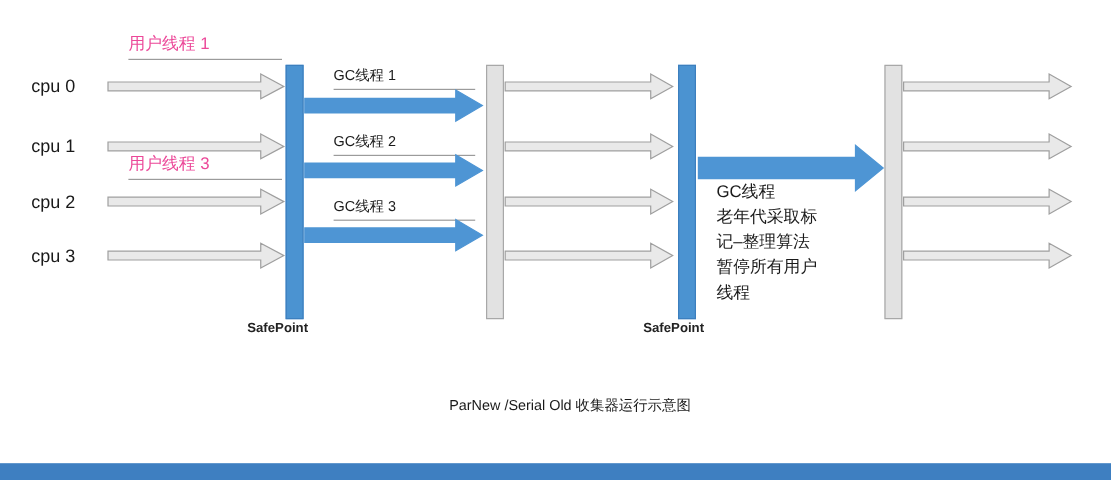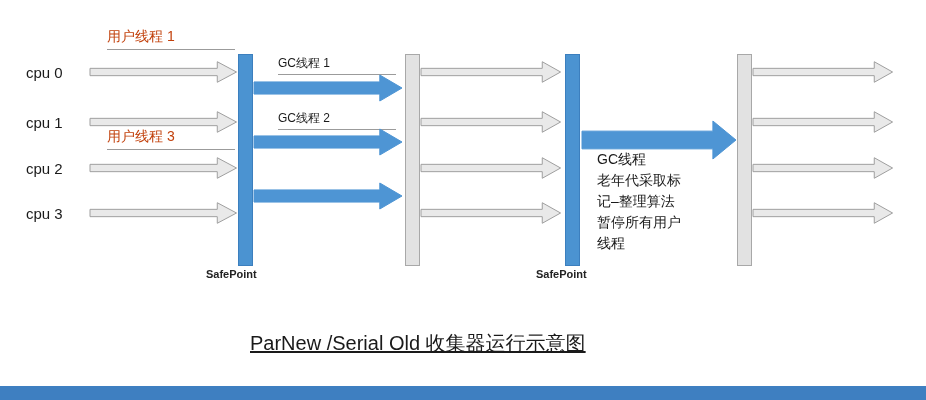--- a/index.html
+++ b/index.html
@@ -12,21 +12,21 @@
     position: relative;
     width: 926px;
     height: 400px;
     background: #ffffff;
     overflow: hidden;
   }
   .abs { position: absolute; }
 
   .cpu-label  { font-size: 15px; color: #1a1a1a; }
   .thread-label {
-    font-size: 14px; color: #c2410c;
+    font-size: 14px; color: #ec4899;
     border-bottom: 1px solid #9b9b9b;
     padding-bottom: 3px; width: 128px;
   }
   .gc-label {
     font-size: 12px; color: #1a1a1a;
     border-bottom: 1px solid #9b9b9b;
     padding-bottom: 2px; width: 118px;
   }
 
   .arrow { display: block; overflow: visible; }
@@ -48,21 +48,21 @@
   .bar-gray {
     background: var(--bar-gray, #e2e2e2);
     border: 1px solid #a8a8a8;
   }
 
   .safepoint-label { font-size: 11px; font-weight: bold; color: #222; }
   .note {
     font-size: 14px; line-height: 21px;
     color: #1a1a1a; white-space: pre-line;
   }
-  .caption { font-size: 20px; color: #1a1a1a; text-align: left; text-decoration: underline; }
+  .caption { font-size: 12px; color: #1a1a1a; text-align: center; }
   .bottom-bar { background: var(--bottom-bar, #3e7fc1); }
 </style>
 </head>
 <body>
 
 <div class="canvas">
 
   <div class="abs cpu-label" style="left:26px; top:64px">cpu 0</div>
   <div class="abs cpu-label" style="left:26px; top:114px">cpu 1</div>
   <div class="abs cpu-label" style="left:26px; top:160px">cpu 2</div>
@@ -82,20 +82,21 @@
     </svg>
   <svg class="abs arrow gray" style="left:90px;top:202px;width:148px;height:22px" viewBox="0 0 100 30" preserveAspectRatio="none">
       <polygon points="0,10 86,10 86,1 99,15 86,29 86,20 0,20" vector-effect="non-scaling-stroke"></polygon>
     </svg>
 
   <div class="abs bar-blue" style="left:238px; top:54px; width:15px; height:212px"></div>
   <div class="abs safepoint-label" style="left:206px; top:268px">SafePoint</div>
 
   <div class="abs gc-label" style="left:278px; top:55px">GC线程 1</div>
   <div class="abs gc-label" style="left:278px; top:110px">GC线程 2</div>
+  <div class="abs gc-label" style="left:278px; top:164px">GC线程 3</div>
 
   <svg class="abs arrow blue" style="left:254px;top:75px;width:148px;height:26px" viewBox="0 0 100 30" preserveAspectRatio="none">
       <polygon points="0,8 85,8 85,0 100,15 85,30 85,22 0,22" vector-effect="non-scaling-stroke"></polygon>
     </svg>
   <svg class="abs arrow blue" style="left:254px;top:129px;width:148px;height:26px" viewBox="0 0 100 30" preserveAspectRatio="none">
       <polygon points="0,8 85,8 85,0 100,15 85,30 85,22 0,22" vector-effect="non-scaling-stroke"></polygon>
     </svg>
   <svg class="abs arrow blue" style="left:254px;top:183px;width:148px;height:26px" viewBox="0 0 100 30" preserveAspectRatio="none">
       <polygon points="0,8 85,8 85,0 100,15 85,30 85,22 0,22" vector-effect="non-scaling-stroke"></polygon>
     </svg>

